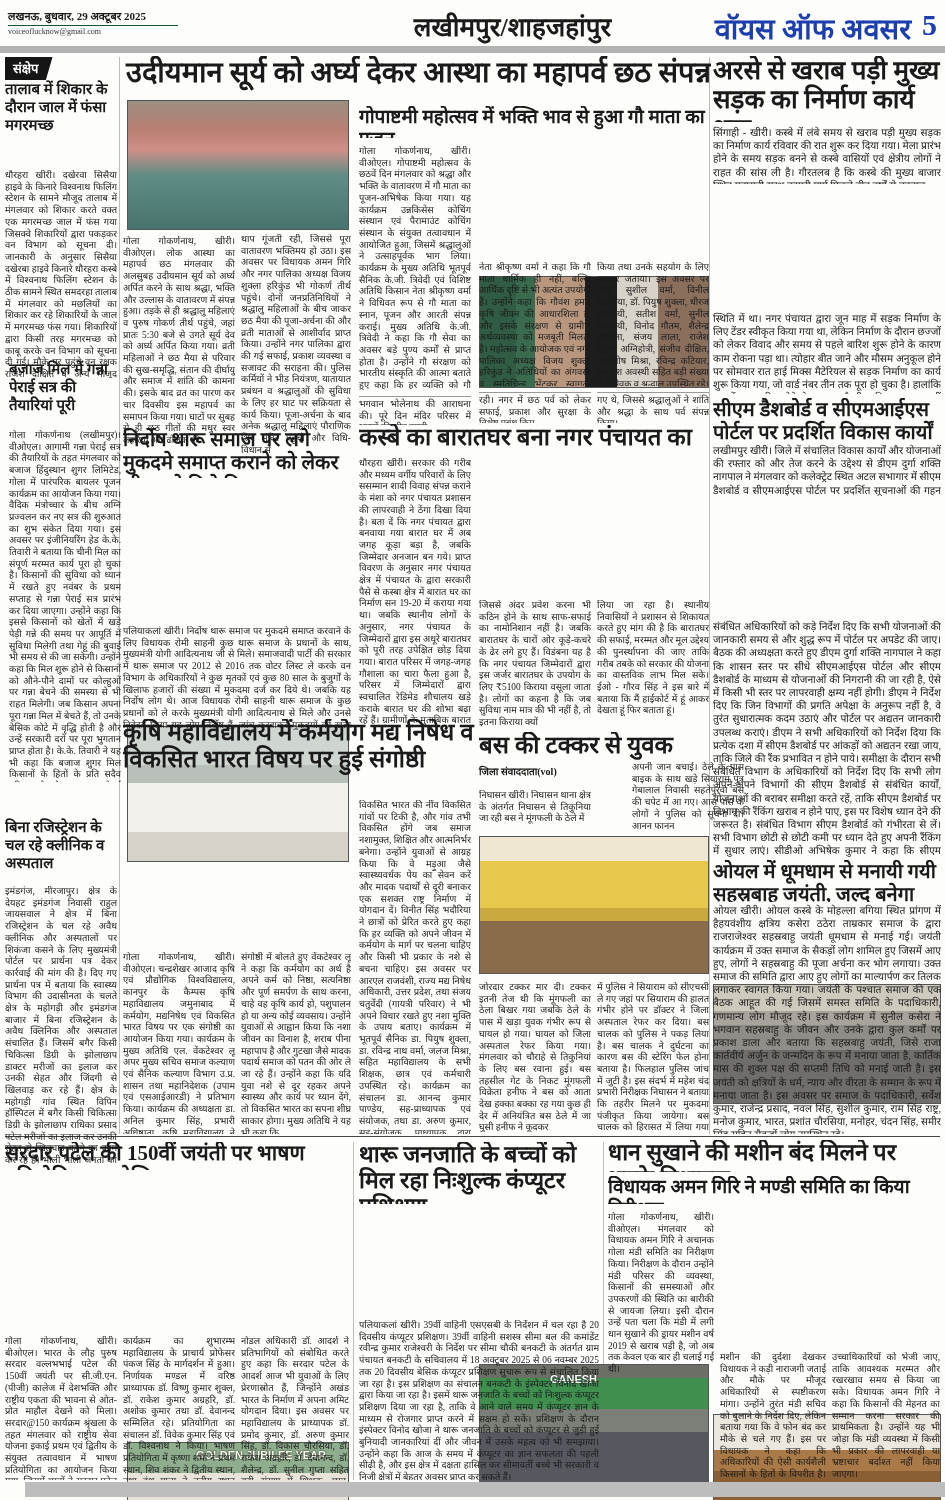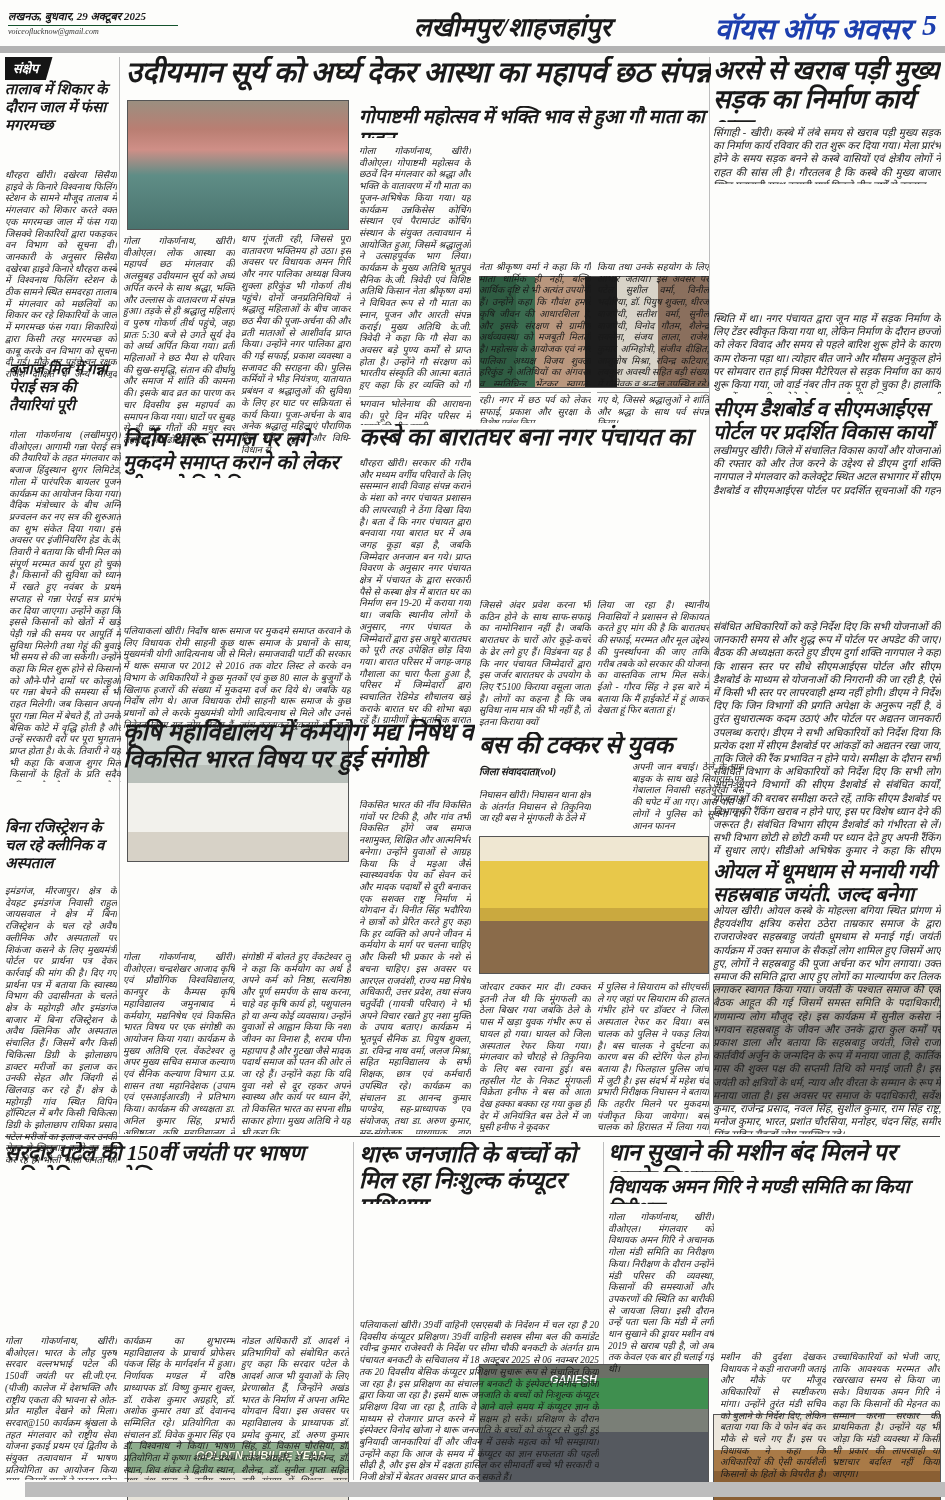--- a/index.html
+++ b/index.html
@@ -1,17 +1,17 @@
 <!DOCTYPE html>
 <html lang="hi"><head>
 <meta charset="utf-8">
 <style>
   html,body{margin:0;padding:0;background:#e9e7e2;}
   .page{position:relative;width:945px;height:1500px;background:#fdfdfb;margin:0 auto;
-        font-family:"Liberation Serif","DejaVu Serif",serif;color:#1a1a1a;overflow:hidden;font-style:italic;}
+        font-family:"Liberation Serif","DejaVu Serif",serif;color:#1a1a1a;overflow:hidden;}
   .abs{position:absolute;}
   
   .hdr-date{font-size:11px;font-weight:bold;}
   .hdr-mail{font-size:8px;color:#333;border-top:1px solid #14532d;margin-top:2px;padding-top:1px;}
   .hdr-section{font-size:26px;font-weight:800;letter-spacing:0;padding-left:40px;}
   .masthead{font-size:29px;font-weight:800;}
   .pageno{font-size:30px;font-weight:800;}
   .grayrule{background:#b3b3b3;}
   .vr{background:#bdbdbd;width:1px;}
   .hr{background:#444;height:1px;}

